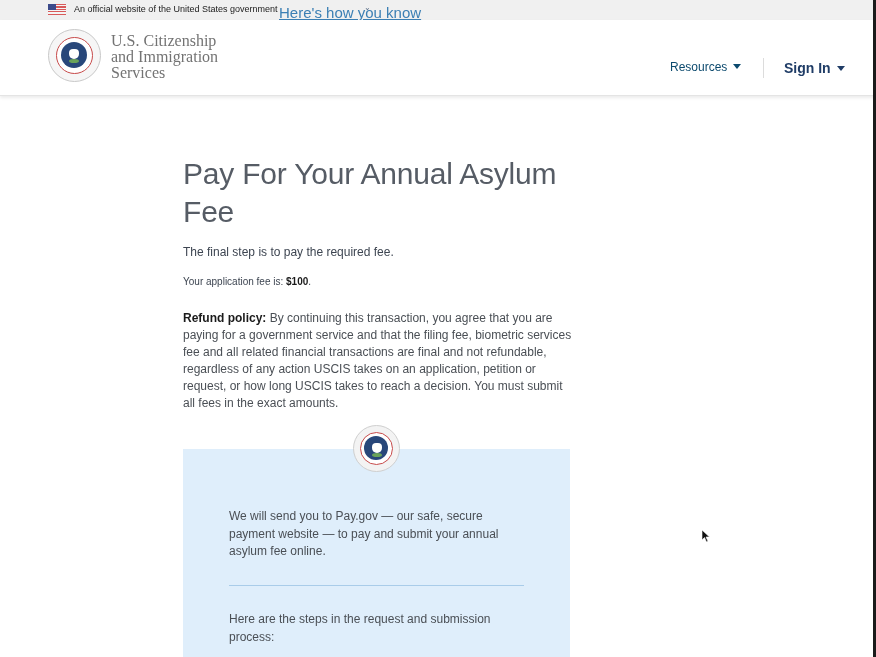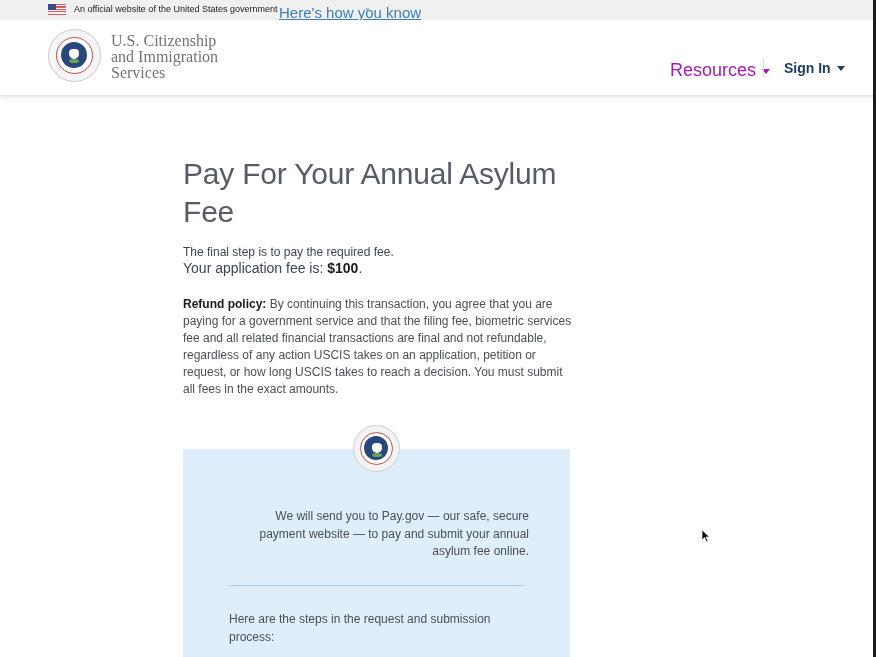--- a/index.html
+++ b/index.html
@@ -15,40 +15,40 @@
 
   .header { position: absolute; left: 0; top: 20px; width: 876px; height: 76px; background: #fff; border-bottom: 1px solid #e4e4e4; box-shadow: 0 2px 3px rgba(0,0,0,0.08); }
   .seal { position: absolute; left: 48px; top: 29px; width: 53px; height: 53px; border-radius: 50%; background: #f6f6f6; border: 1px solid #c9c9c9; }
   .seal-inner { position: absolute; left: 7px; top: 7px; width: 37px; height: 37px; border-radius: 50%; background: #ffffff; border: 1.5px solid #c74a4a; }
   .seal-core { position: absolute; left: 4px; top: 4px; width: 26px; height: 26px; border-radius: 50%; background: #28477a; }
   .seal-bird { position: absolute; left: 8px; top: 7px; width: 10px; height: 10px; background: #ffffff; border-radius: 40% 40% 50% 50%; }
   .seal-ground { position: absolute; left: 8px; top: 17px; width: 10px; height: 4px; background: #6aa35a; border-radius: 50%; }
   .brand { position: absolute; left: 111px; top: 33px; font-family: "Liberation Serif", "DejaVu Serif", serif; font-size: 16px; line-height: 16px; color: #737373; cursor: pointer; }
   .brand div { white-space: nowrap; }
 
-  .nav-resources { position: absolute; left: 670px; top: 60px; font-size: 18px; color: #a21caf; cursor: pointer; white-space: nowrap; }
+  .nav-resources { position: absolute; left: 670px; top: 60px; font-size: 12px; color: #0c4a6e; cursor: pointer; white-space: nowrap; }
   .nav-divider { position: absolute; left: 763px; top: 58px; width: 1px; height: 20px; background: #dcdcdc; }
   .nav-signin { position: absolute; left: 784px; top: 60px; font-size: 14px; font-weight: bold; color: #1f3c66; cursor: pointer; white-space: nowrap; text-align: right; }
   .caret { display: inline-block; margin-left: 6px; width: 0; height: 0; border-left: 4px solid transparent; border-right: 4px solid transparent; border-top: 5px solid currentColor; vertical-align: 2px; }
 
   .right-edge { position: absolute; left: 873px; top: 0; width: 3px; height: 657px; background: #1b1b1b; }
 
   .main { position: absolute; left: 183px; top: 155px; width: 390px; }
   h1 { font-family: "Liberation Sans", "DejaVu Sans", sans-serif; font-weight: normal; font-size: 30px; line-height: 38px; color: #565c65; letter-spacing: -0.2px; }
   .intro { margin-top: 13px; font-size: 12px; line-height: 16px; color: #3d4551; }
-  .fee { font-size: 14px; line-height: 16px; color: #3d4551; }
+  .fee { margin-top: 14px; font-size: 10px; line-height: 16px; color: #3d4551; }
   .fee b { color: #1b1b1b; }
   .refund { margin-top: 20px; font-size: 12px; line-height: 17px; color: #4a4f55; width: 393px; }
   .refund b { color: #1b1b1b; }
 
   .card-seal { position: absolute; left: 353px; top: 425px; width: 47px; height: 47px; border-radius: 50%; background: #f3f3f3; border: 1px solid #cfcfcf; z-index: 2; }
   .card-seal .seal-inner { left: 6px; top: 6px; width: 33px; height: 33px; }
   .card-seal .seal-core { left: 3px; top: 3px; width: 24px; height: 24px; }
   .card { position: absolute; left: 183px; top: 449px; width: 387px; height: 208px; background: #dfeefb; }
-  .card-text1 { position: absolute; left: 229px; top: 508px; width: 300px; font-size: 12px; line-height: 17.5px; color: #4a4f55; text-align: right; }
+  .card-text1 { position: absolute; left: 229px; top: 508px; width: 300px; font-size: 12px; line-height: 17.5px; color: #4a4f55; }
   .card-divider { position: absolute; left: 229px; top: 585px; width: 295px; height: 1px; background: #a9cce9; }
   .card-text2 { position: absolute; left: 229px; top: 611px; width: 300px; font-size: 12px; line-height: 17.5px; color: #4a4f55; }
 
   .cursor { position: absolute; left: 701px; top: 529px; width: 0; height: 0; border-left: 0 solid transparent; }
 </style>
 </head>
 <body>
 
 <div class="gov-banner">
   <span class="flag"></span>

